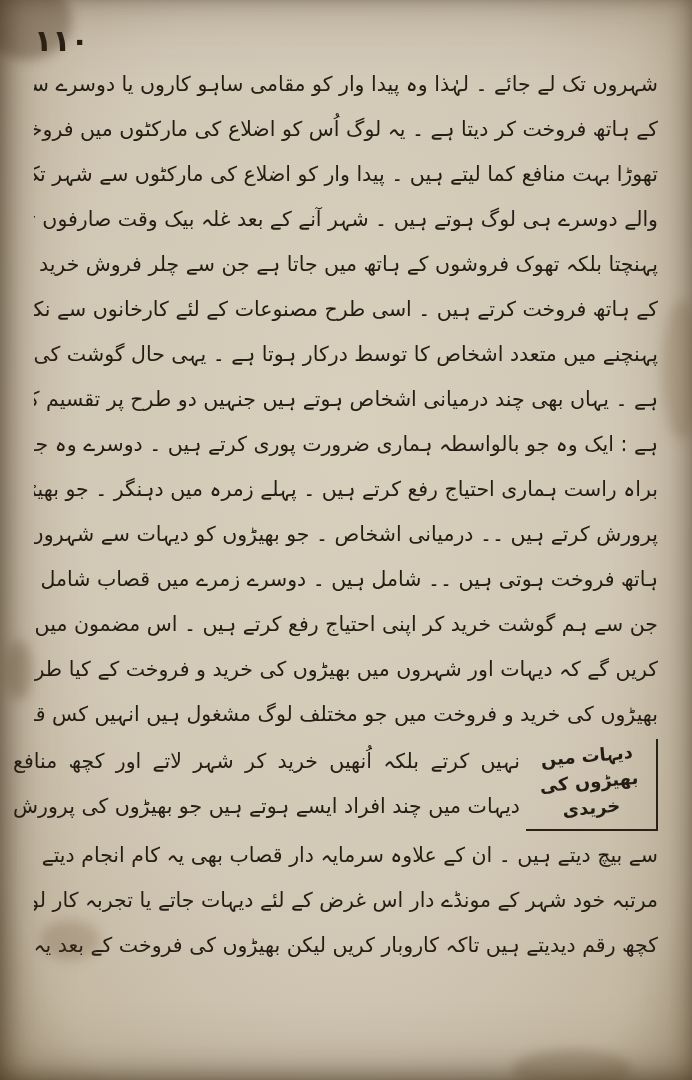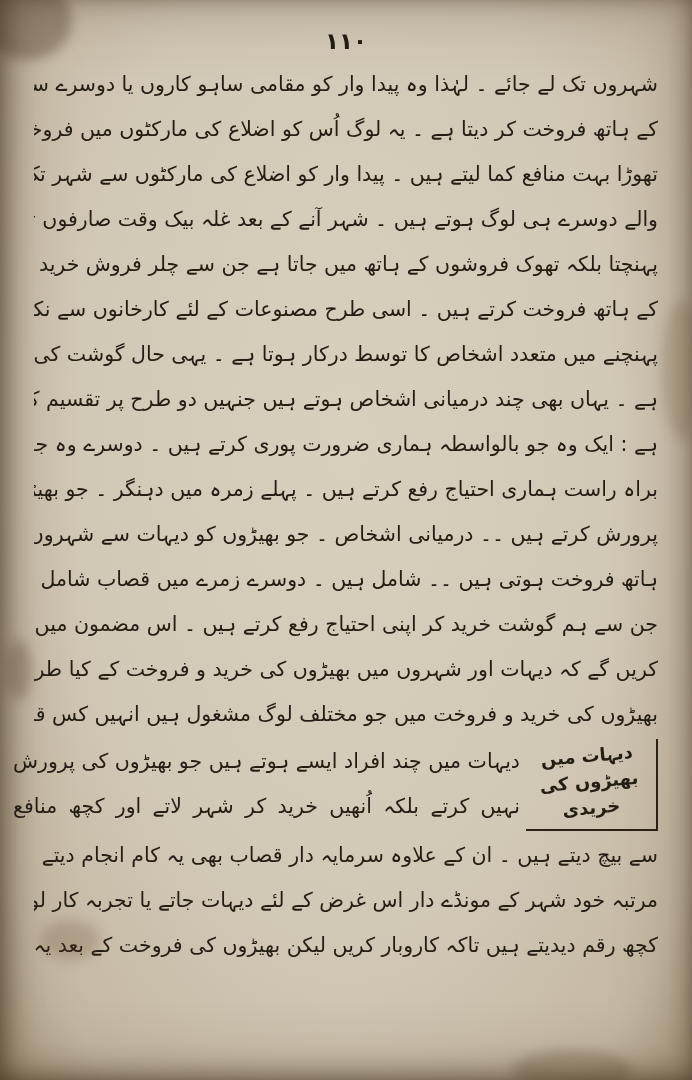--- a/index.html
+++ b/index.html
@@ -32,22 +32,22 @@
     filter: blur(6px);
     pointer-events: none;
   }
   .stain.s1 { left: -18px; top: -20px; width: 90px; height: 80px; background: rgba(60,40,20,0.35); }
   .stain.s2 { left: 6px; top: 640px; width: 26px; height: 60px; background: rgba(80,55,25,0.30); }
   .stain.s3 { left: 40px; bottom: 120px; width: 60px; height: 40px; background: rgba(90,60,30,0.22); }
   .stain.s4 { right: -10px; top: 300px; width: 40px; height: 140px; background: rgba(90,65,30,0.20); }
   .stain.s5 { right: 60px; bottom: -10px; width: 120px; height: 40px; background: rgba(70,50,25,0.25); }
 
   .page-number {
-    text-align: center;
-    font-size: 23px;
+    text-align: left;
+    font-size: 30px;
     font-weight: bold;
     line-height: 30px;
     letter-spacing: 2px;
     margin-bottom: 6px;
   }
   .text-block {
     direction: rtl;
   }
   .line {
     font-size: 20.5px;
@@ -120,22 +120,22 @@
     <div class="line">جن سے ہم گوشت خرید کر اپنی احتیاج رفع کرتے ہیں ۔ اس مضمون میں ہم یہ معلوم</div>
     <div class="line">کریں گے کہ دیہات اور شہروں میں بھیڑوں کی خرید و فروخت کے کیا طریقے ہیں ۔</div>
     <div class="line">بھیڑوں کی خرید و فروخت میں جو مختلف لوگ مشغول ہیں انہیں کس قدر آمدنیاں ہوتی ہیں ۔</div>
   </div>
 
   <div class="section-row">
     <div class="section-heading-cell">
       <span class="heading-text">دیہات میں بھیڑوں کی خریدی</span>
     </div>
     <div class="section-lines">
+      <div class="line">نہیں کرتے بلکہ اُنھیں خرید کر شہر لاتے اور کچھ منافع</div>
       <div class="line">دیہات میں چند افراد ایسے ہوتے ہیں جو بھیڑوں کی پرورش</div>
-      <div class="line">نہیں کرتے بلکہ اُنھیں خرید کر شہر لاتے اور کچھ منافع</div>
     </div>
   </div>
 
   <div class="tail-block">
     <div class="line">سے بیچ دیتے ہیں ۔ ان کے علاوہ سرمایہ دار قصاب بھی یہ کام انجام دیتے ہیں بعض</div>
     <div class="line">مرتبہ خود شہر کے مونڈے دار اس غرض کے لئے دیہات جاتے یا تجربہ کار لوگوں کو</div>
     <div class="line">کچھ رقم دیدیتے ہیں تاکہ کاروبار کریں لیکن بھیڑوں کی فروخت کے بعد یہ لوگ</div>
   </div>
 </div>
 

